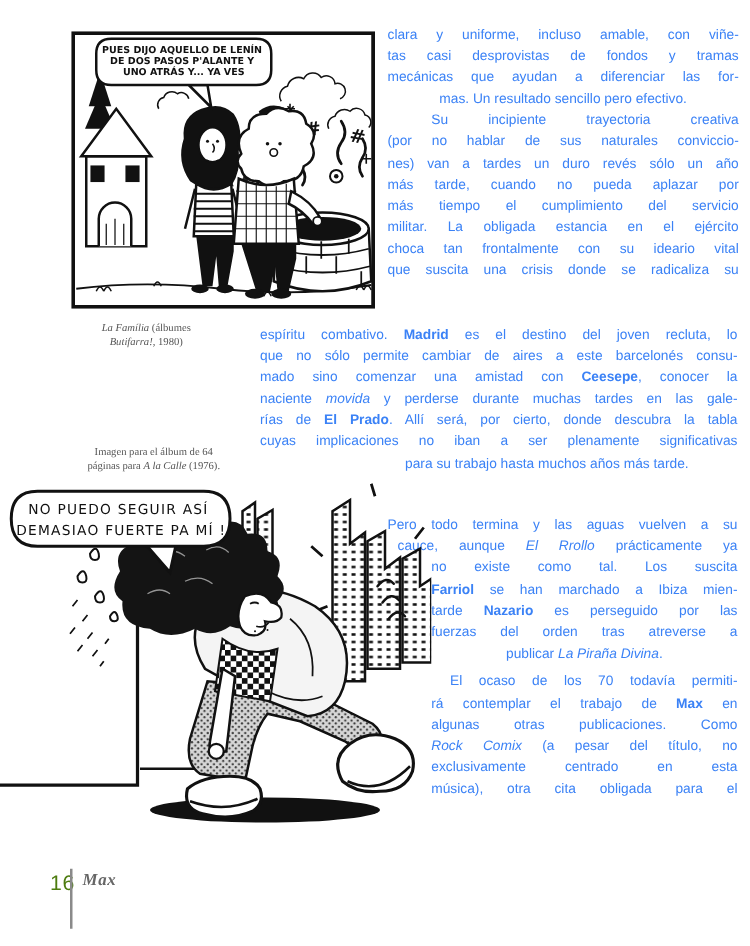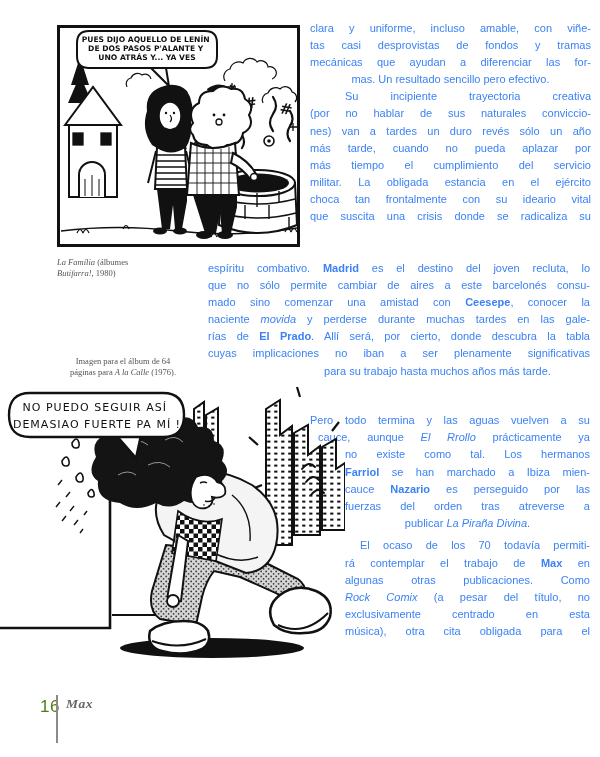--- a/index.html
+++ b/index.html
@@ -11,21 +11,21 @@
   .txt .tl{line-height:17.1px;white-space:nowrap;text-align:justify;text-align-last:justify;}
   .txt .tl.last{text-align:center;text-align-last:auto;}
   .blockA{left:310px;top:20px;width:281px;}
   .blockB{left:208px;top:260px;width:382px;}
   .blockC{left:310px;top:412px;width:280px;}
   .blockC .tl{line-height:17.2px;}
   span.b{font-weight:bold;}
   span.i{font-style:italic;}
   
   .cap{font-family:"Liberation Serif",serif;font-size:8.5px;color:#555;}
-  .cap .tl{line-height:10.5px;text-align:left;text-align-last:auto;white-space:nowrap;}
+  .cap .tl{line-height:10.5px;text-align:center;text-align-last:auto;white-space:nowrap;}
   .cap1{left:57px;top:257px;width:120px;}
   .cap2{left:48px;top:356px;width:150px;text-align:center;}
   .cap2 .tl{text-align:center;}
   
   .pagenum{left:40px;top:697px;font-size:17px;color:#4d7c0f;letter-spacing:.5px;}
   .vrule{left:56px;top:695px;width:1.5px;height:48px;background:#8a8a8a;}
   .booktitle{left:66px;top:696px;font-family:"Liberation Serif",serif;font-weight:bold;
              font-style:italic;font-size:13.5px;color:#666;letter-spacing:.5px;}
   svg{display:block;}
   .bubtxt{font-family:"DejaVu Sans",sans-serif;fill:#111;}
@@ -168,23 +168,23 @@
       <div class="tl"><span>que no sólo permite cambiar de aires a este barcelonés consu-</span></div>
       <div class="tl"><span>mado sino comenzar una amistad con </span><span class="b">Ceesepe</span><span>, conocer la</span></div>
       <div class="tl"><span>naciente </span><span class="i">movida</span><span> y perderse durante muchas tardes en las gale-</span></div>
       <div class="tl"><span>rías de </span><span class="b">El Prado</span><span>. Allí será, por cierto, donde descubra la tabla</span></div>
       <div class="tl"><span>cuyas implicaciones no iban a ser plenamente significativas</span></div>
       <div class="tl last" style="padding-left: 77px;"><span>para su trabajo hasta muchos años más tarde.</span></div>
     </div>
   <div class="abs txt blockC">
       <div class="tl"><span>Pero todo termina y las aguas vuelven a su</span></div>
       <div class="tl" style="padding-left: 8px;"><span>cauce, aunque </span><span class="i">El Rrollo</span><span> prácticamente ya</span></div>
-      <div class="tl" style="padding-left: 35px;"><span>no existe como tal. Los hermanos</span></div>
+      <div class="tl" style="padding-left: 35px;"><span>no existe como tal. Los suscita</span></div>
       <div class="tl" style="padding-left: 35px;"><span class="b">Farriol</span><span> se han marchado a Ibiza mien-</span></div>
-      <div class="tl" style="padding-left: 35px;"><span>cauce </span><span class="b">Nazario</span><span> es perseguido por las</span></div>
+      <div class="tl" style="padding-left: 35px;"><span>tarde </span><span class="b">Nazario</span><span> es perseguido por las</span></div>
       <div class="tl" style="padding-left: 35px;"><span>fuerzas del orden tras atreverse a</span></div>
       <div class="tl last" style="padding-left: 35px;"><span>publicar </span><span class="i">La Piraña Divina</span><span>.</span></div>
       <div class="tl" style="padding-left: 50px; margin-top: 5px;"><span>El ocaso de los 70 todavía permiti-</span></div>
       <div class="tl" style="padding-left: 35px;"><span>rá contemplar el trabajo de </span><span class="b">Max</span><span> en</span></div>
       <div class="tl" style="padding-left: 35px;"><span>algunas otras publicaciones. Como</span></div>
       <div class="tl" style="padding-left: 35px;"><span class="i">Rock Comix</span><span> (a pesar del título, no</span></div>
       <div class="tl" style="padding-left: 35px;"><span>exclusivamente centrado en esta</span></div>
       <div class="tl" style="padding-left: 35px;"><span>música), otra cita obligada para el</span></div>
     </div>
 

